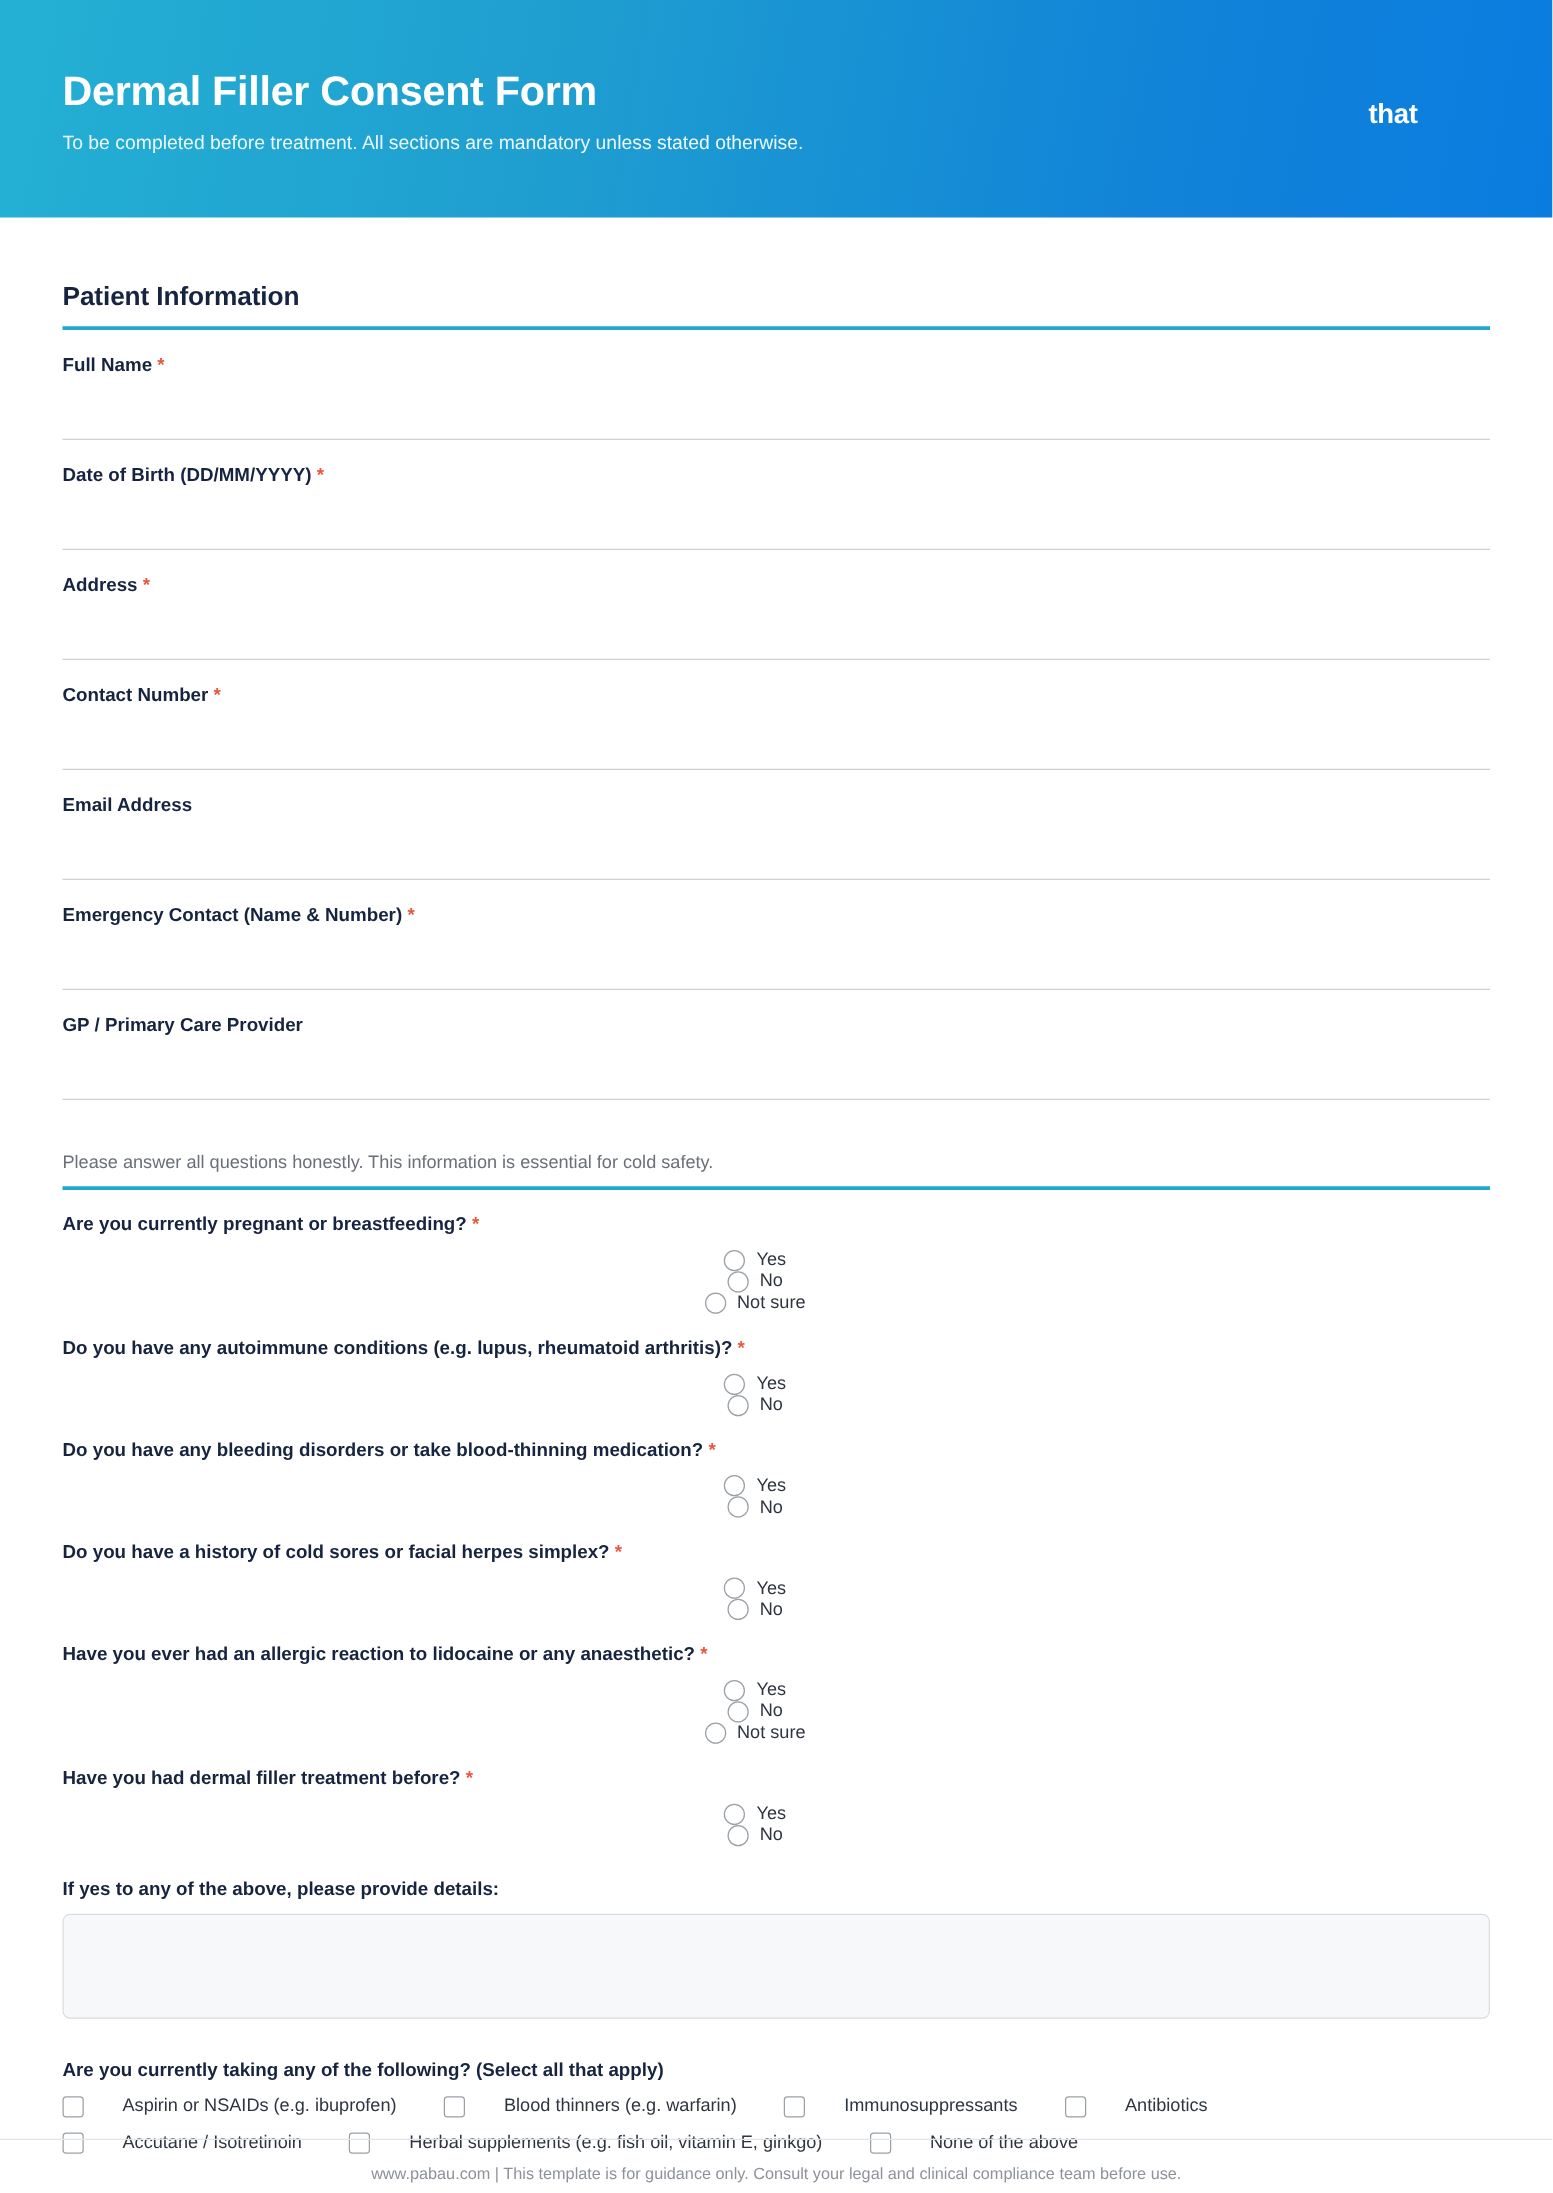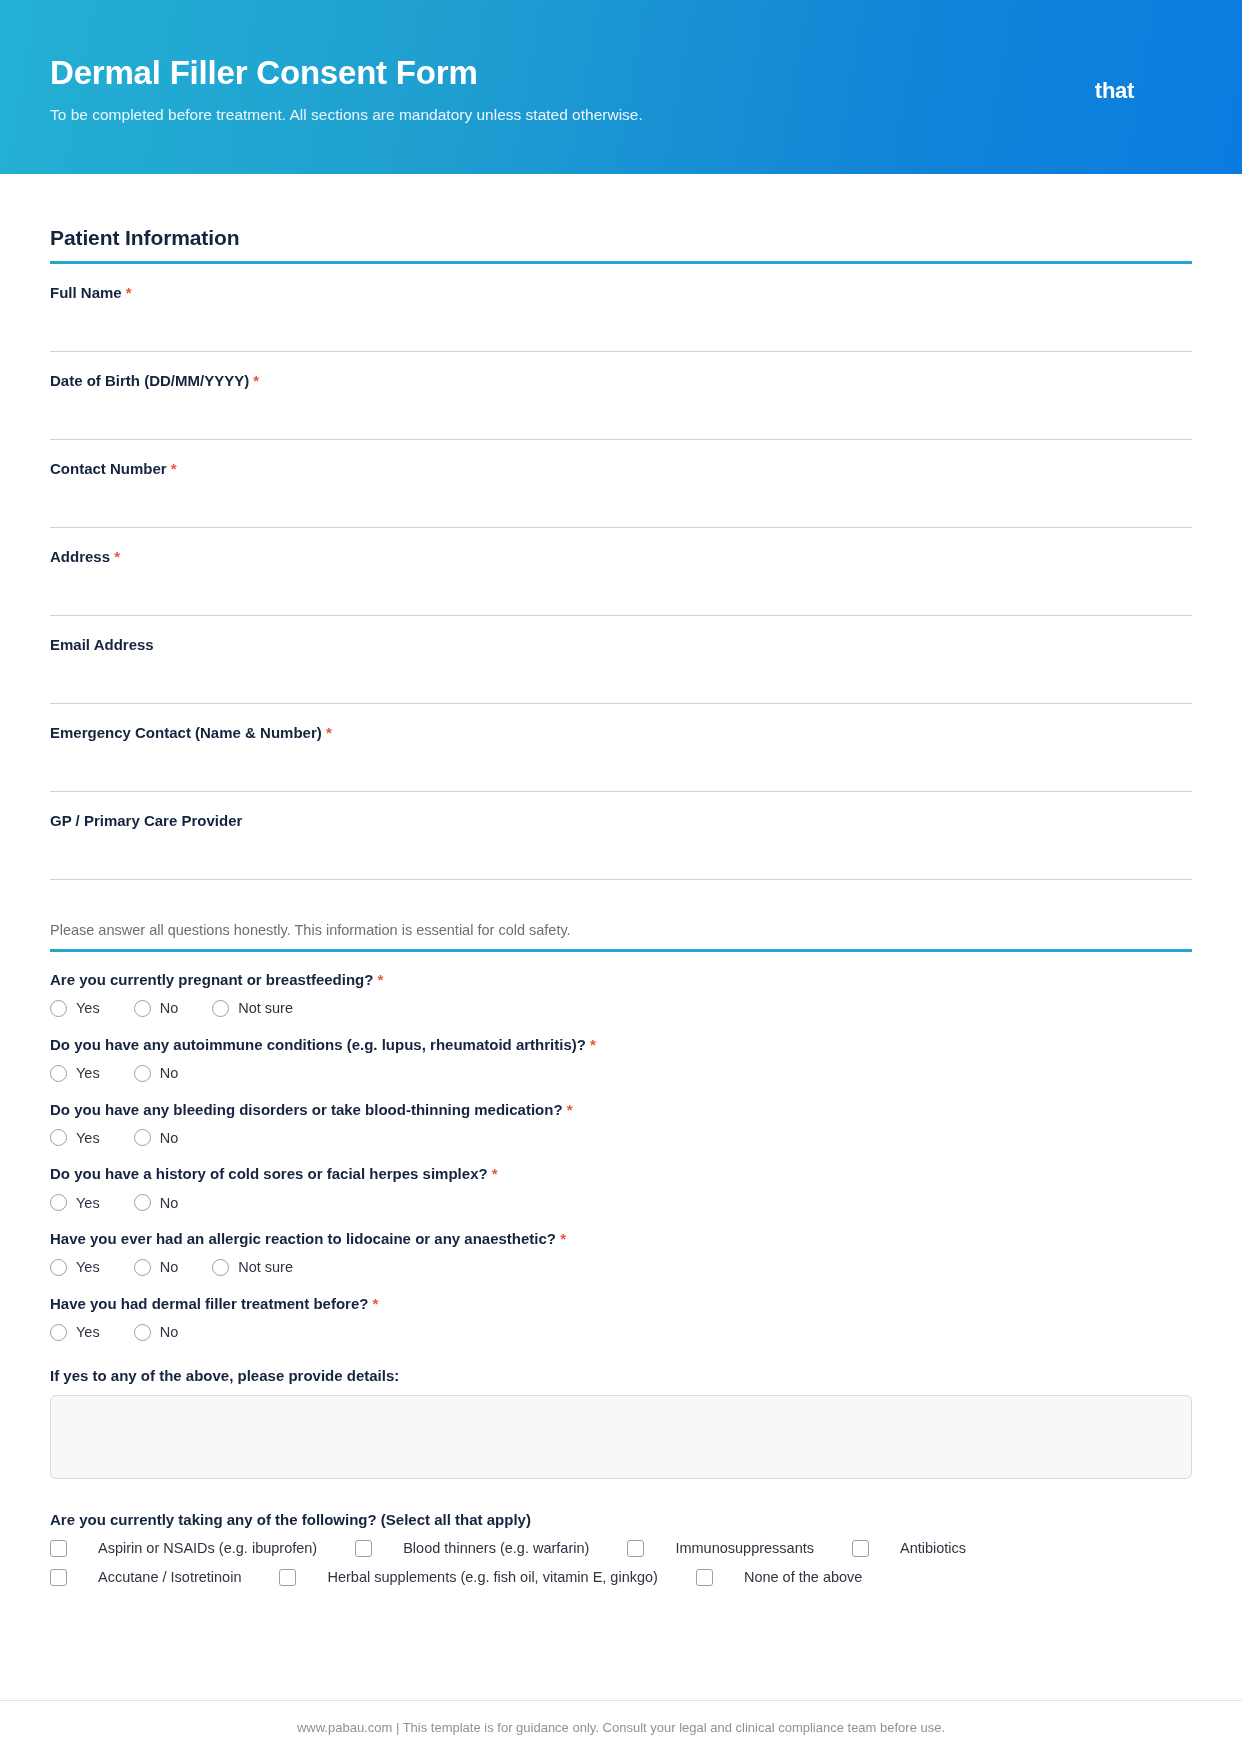--- a/index.html
+++ b/index.html
@@ -118,20 +118,21 @@
     font-size: 15px;
     font-weight: bold;
     line-height: 1.25;
   }
 
   .options {
     display: flex;
     align-items: center;
     margin-top: 10px;
     gap: 0;
+    flex-direction: column;
   }
   .opt {
     display: flex;
     align-items: center;
     margin-right: 34px;
     cursor: pointer;
   }
   .radio-circle {
     width: 17px;
     height: 17px;
@@ -240,25 +241,25 @@
     <div id="patient-fields">
         <div class="field">
           <div class="field-label">Full Name <span class="req">*</span></div>
           <input type="text" class="field-input" placeholder="" style="">
         </div>
         <div class="field">
           <div class="field-label">Date of Birth (DD/MM/YYYY) <span class="req">*</span></div>
           <input type="text" class="field-input" placeholder="" style="">
         </div>
         <div class="field">
+          <div class="field-label">Address <span class="req">*</span></div>
+          <input type="text" class="field-input" placeholder="" style="">
+        </div>
+        <div class="field">
           <div class="field-label">Contact Number <span class="req">*</span></div>
-          <input type="text" class="field-input" placeholder="" style="">
-        </div>
-        <div class="field">
-          <div class="field-label">Address <span class="req">*</span></div>
           <input type="text" class="field-input" placeholder="" style="">
         </div>
         <div class="field">
           <div class="field-label">Email Address</div>
           <input type="text" class="field-input" placeholder="" style="">
         </div>
         <div class="field">
           <div class="field-label">Emergency Contact (Name &amp; Number) <span class="req">*</span></div>
           <input type="text" class="field-input" placeholder="" style="">
         </div>

